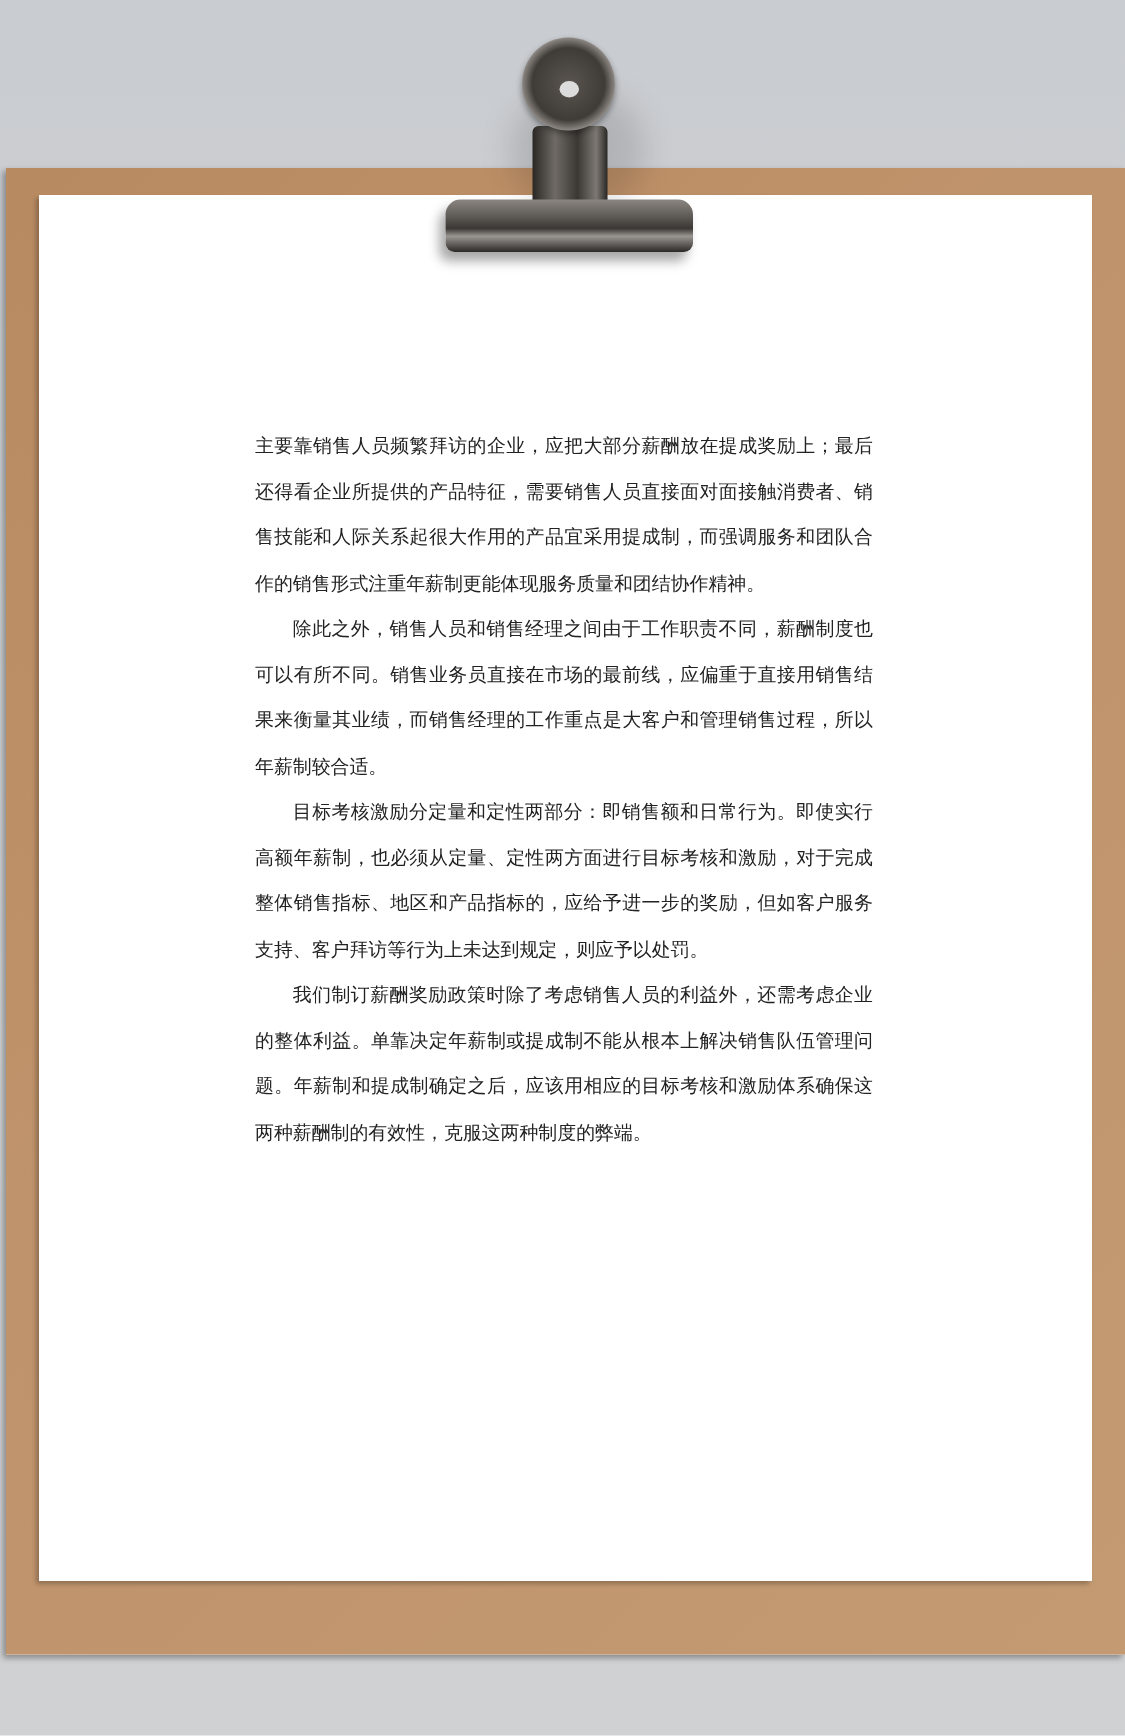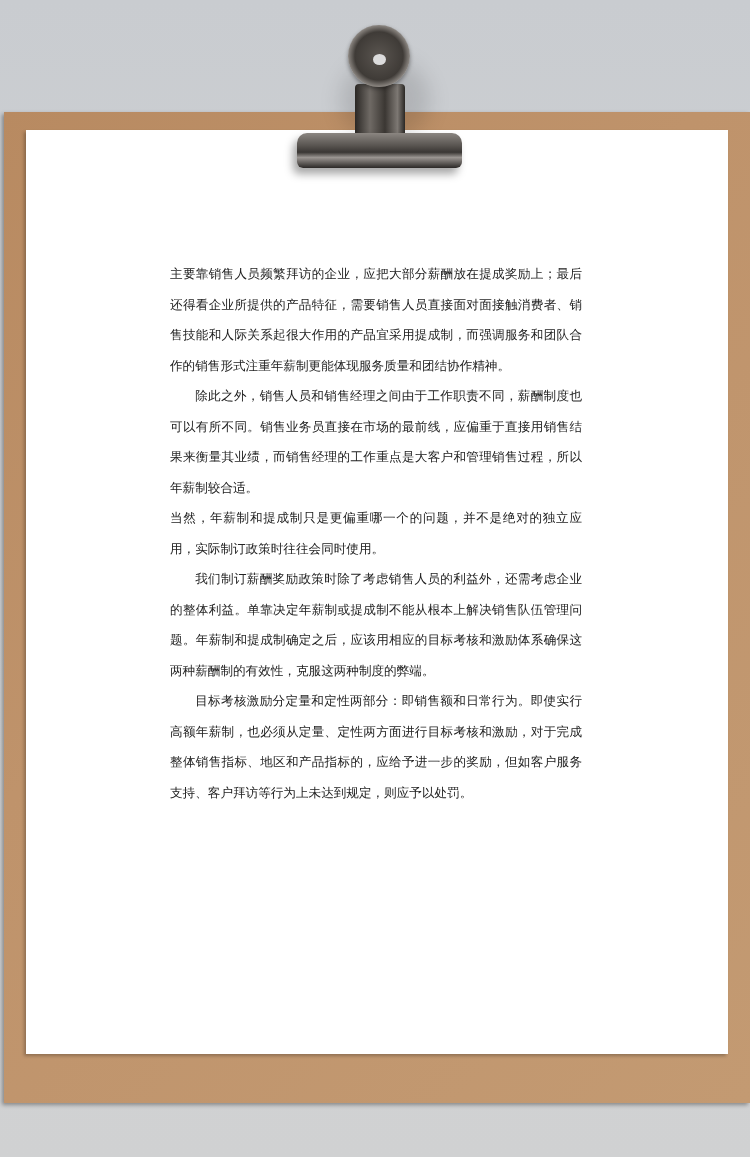--- a/index.html
+++ b/index.html
@@ -12,21 +12,21 @@
     position:absolute; left:4px; top:112px; width:746px; height:991px;
     background: linear-gradient(135deg,#b88a61 0%,#bf936b 40%,#c39a72 100%);
     box-shadow: -2px 2px 4px rgba(0,0,0,0.35);
   }
   .paper {
     position:absolute; left:26px; top:130px; width:702px; height:924px;
     background:#fff;
     box-shadow: -2px 2px 3px rgba(0,0,0,0.25);
   }
   .content {
-    position:absolute; left:170px; top:259px; width:412px;
+    position:absolute; left:170px; top:282px; width:412px;
     color:#222; font-size:12.6px;
   }
   .p { line-height:30.5px; margin:0; text-align:justify; word-break:break-all; }
   .indent { text-indent:2em; }
   .heading {
     font-family: "DejaVu Sans", "Liberation Sans", sans-serif;
     font-weight:bold; font-size:13.5px; color:#111;
     margin:38px 0 36px 0; line-height:30px;
   }
   
@@ -64,16 +64,15 @@
 
 <div class="clip-shadow"></div>
 <div class="clip-neck"></div>
 <div class="clip-ring"></div>
 <div class="clip-hole"></div>
 <div class="clip-base"></div>
 
 <div class="content">
   <p class="p">主要靠销售人员频繁拜访的企业，应把大部分薪酬放在提成奖励上；最后还得看企业所提供的产品特征，需要销售人员直接面对面接触消费者、销售技能和人际关系起很大作用的产品宜采用提成制，而强调服务和团队合作的销售形式注重年薪制更能体现服务质量和团结协作精神。</p>
   <p class="p indent">除此之外，销售人员和销售经理之间由于工作职责不同，薪酬制度也可以有所不同。销售业务员直接在市场的最前线，应偏重于直接用销售结果来衡量其业绩，而销售经理的工作重点是大客户和管理销售过程，所以年薪制较合适。</p>
-  <p class="p">当然，年薪制和提成制只是更偏重哪一个的问题，并不是绝对的独立应用，实际制订政策时往往会同时使用。</p>
+  <p class="p indent">目标考核激励分定量和定性两部分：即销售额和日常行为。即使实行高额年薪制，也必须从定量、定性两方面进行目标考核和激励，对于完成整体销售指标、地区和产品指标的，应给予进一步的奖励，但如客户服务支持、客户拜访等行为上未达到规定，则应予以处罚。</p>
   <p class="p indent">我们制订薪酬奖励政策时除了考虑销售人员的利益外，还需考虑企业的整体利益。单靠决定年薪制或提成制不能从根本上解决销售队伍管理问题。年薪制和提成制确定之后，应该用相应的目标考核和激励体系确保这两种薪酬制的有效性，克服这两种制度的弊端。</p>
-  <p class="p indent">目标考核激励分定量和定性两部分：即销售额和日常行为。即使实行高额年薪制，也必须从定量、定性两方面进行目标考核和激励，对于完成整体销售指标、地区和产品指标的，应给予进一步的奖励，但如客户服务支持、客户拜访等行为上未达到规定，则应予以处罚。</p>
 </div>
 
 </body></html>

